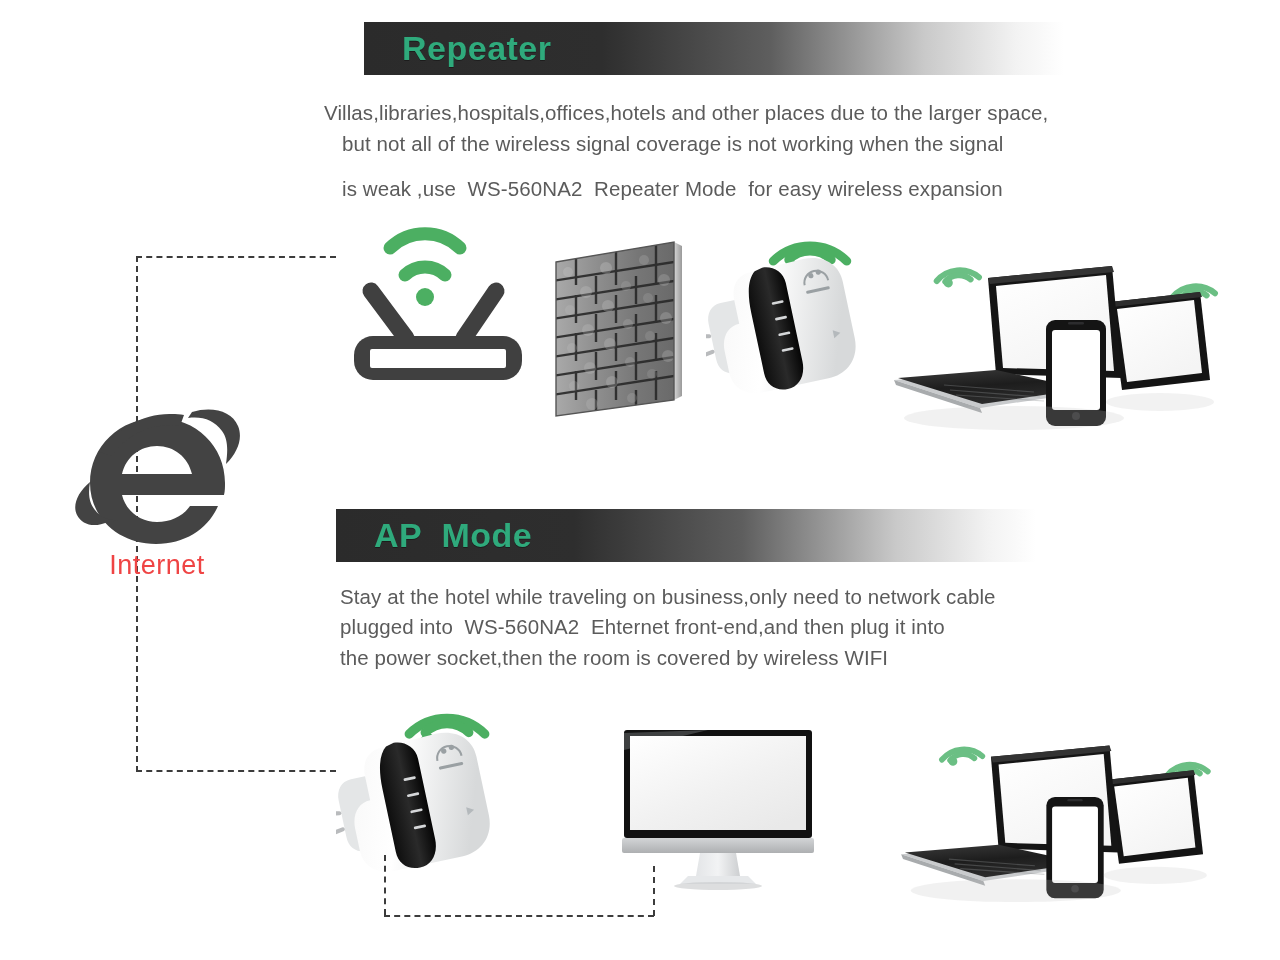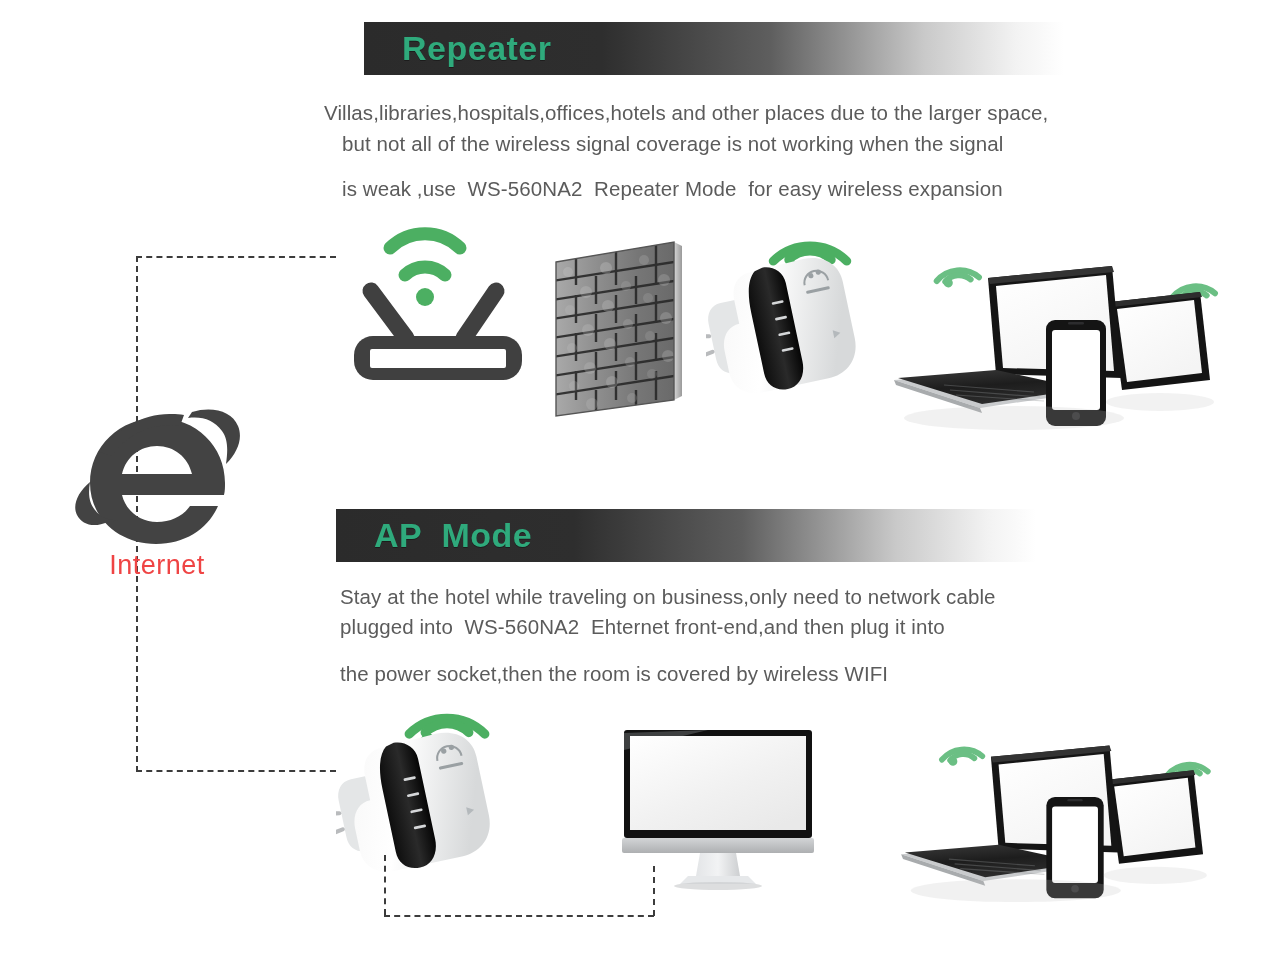--- a/index.html
+++ b/index.html
@@ -340,21 +340,21 @@
       <ellipse cx="276" cy="150" rx="54" ry="9" fill="#bdbdbd" opacity=".20"></ellipse>
     </svg>
   </div>
 
   <div class="section-bar" style="left:336px; top:509px; width:700px;">
     <span class="bar-label">AP  Mode</span>
   </div>
 
   <div class="para" style="left:340px; top:582px;">Stay at the hotel while traveling on business,only need to network cable</div>
   <div class="para" style="left:340px; top:612px;">plugged into  WS-560NA2  Ehternet front-end,and then plug it into</div>
-  <div class="para" style="left:340px; top:643px;margin-top:16px;">the power socket,then the room is covered by wireless WIFI</div>
+  <div class="para" style="left:340px; top:643px;">the power socket,then the room is covered by wireless WIFI</div>
 
   <div class="art" style="left:336px; top:700px;">
     <svg width="185" height="185" viewBox="0 0 180 180">
       <defs>
         <linearGradient id="repbody2" x1="0" y1="0" x2="1" y2="0.3">
           <stop offset="0%" stop-color="#f7f7f7"></stop>
           <stop offset="45%" stop-color="#ffffff"></stop>
           <stop offset="100%" stop-color="#d7d9da"></stop>
         </linearGradient>
         <linearGradient id="repstrip2" x1="0" y1="0" x2="1" y2="0">

